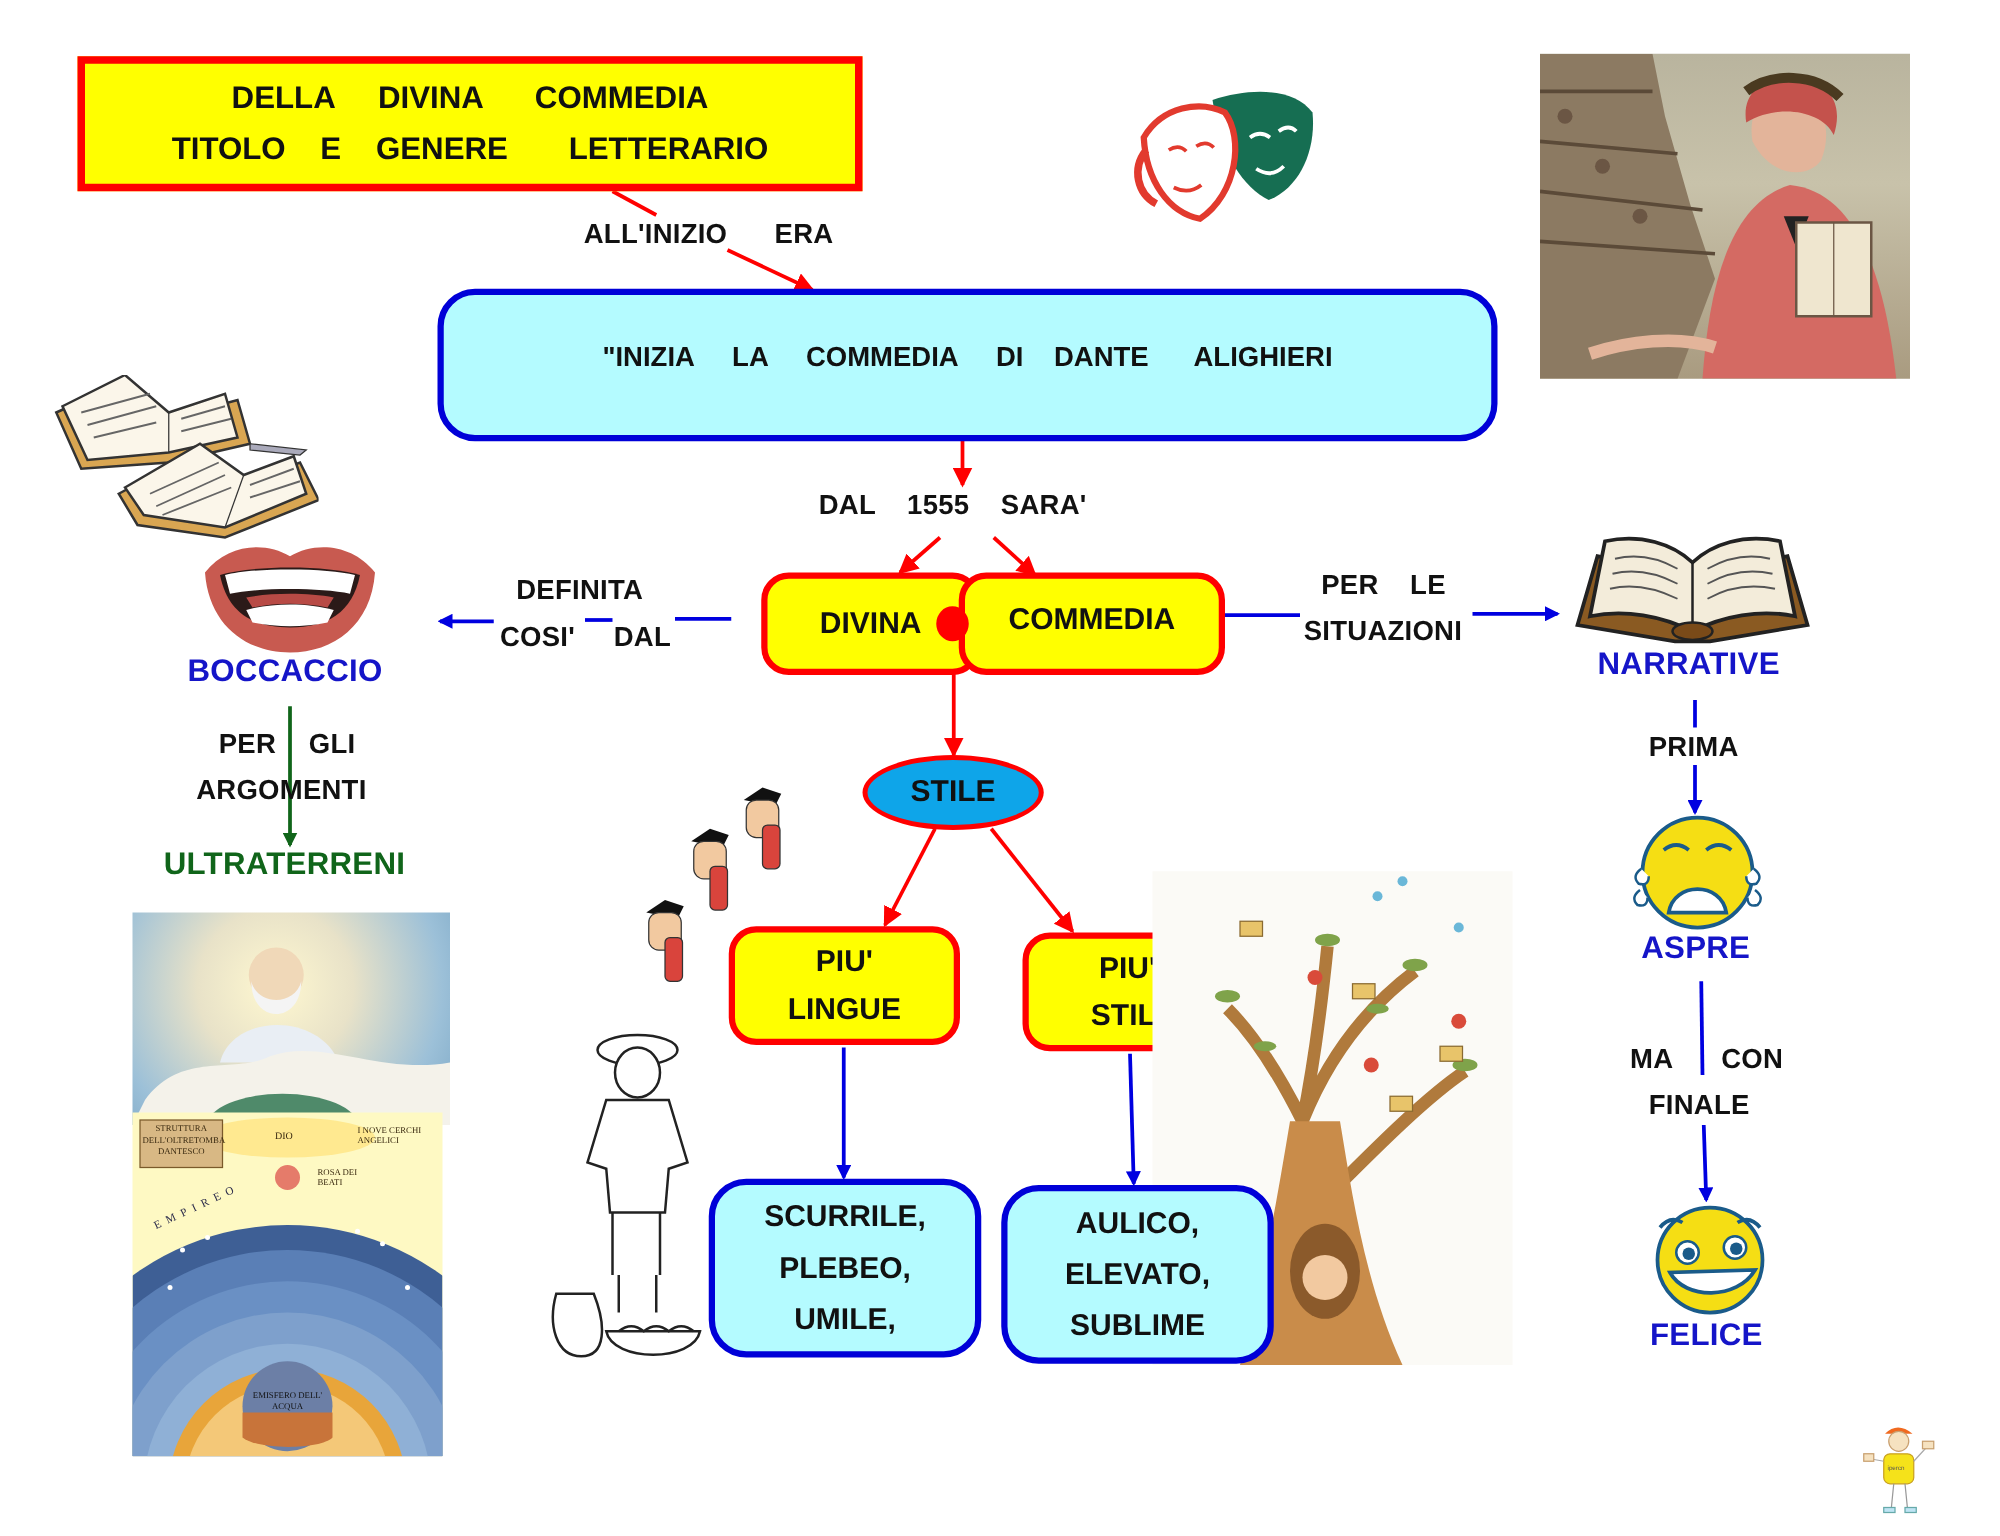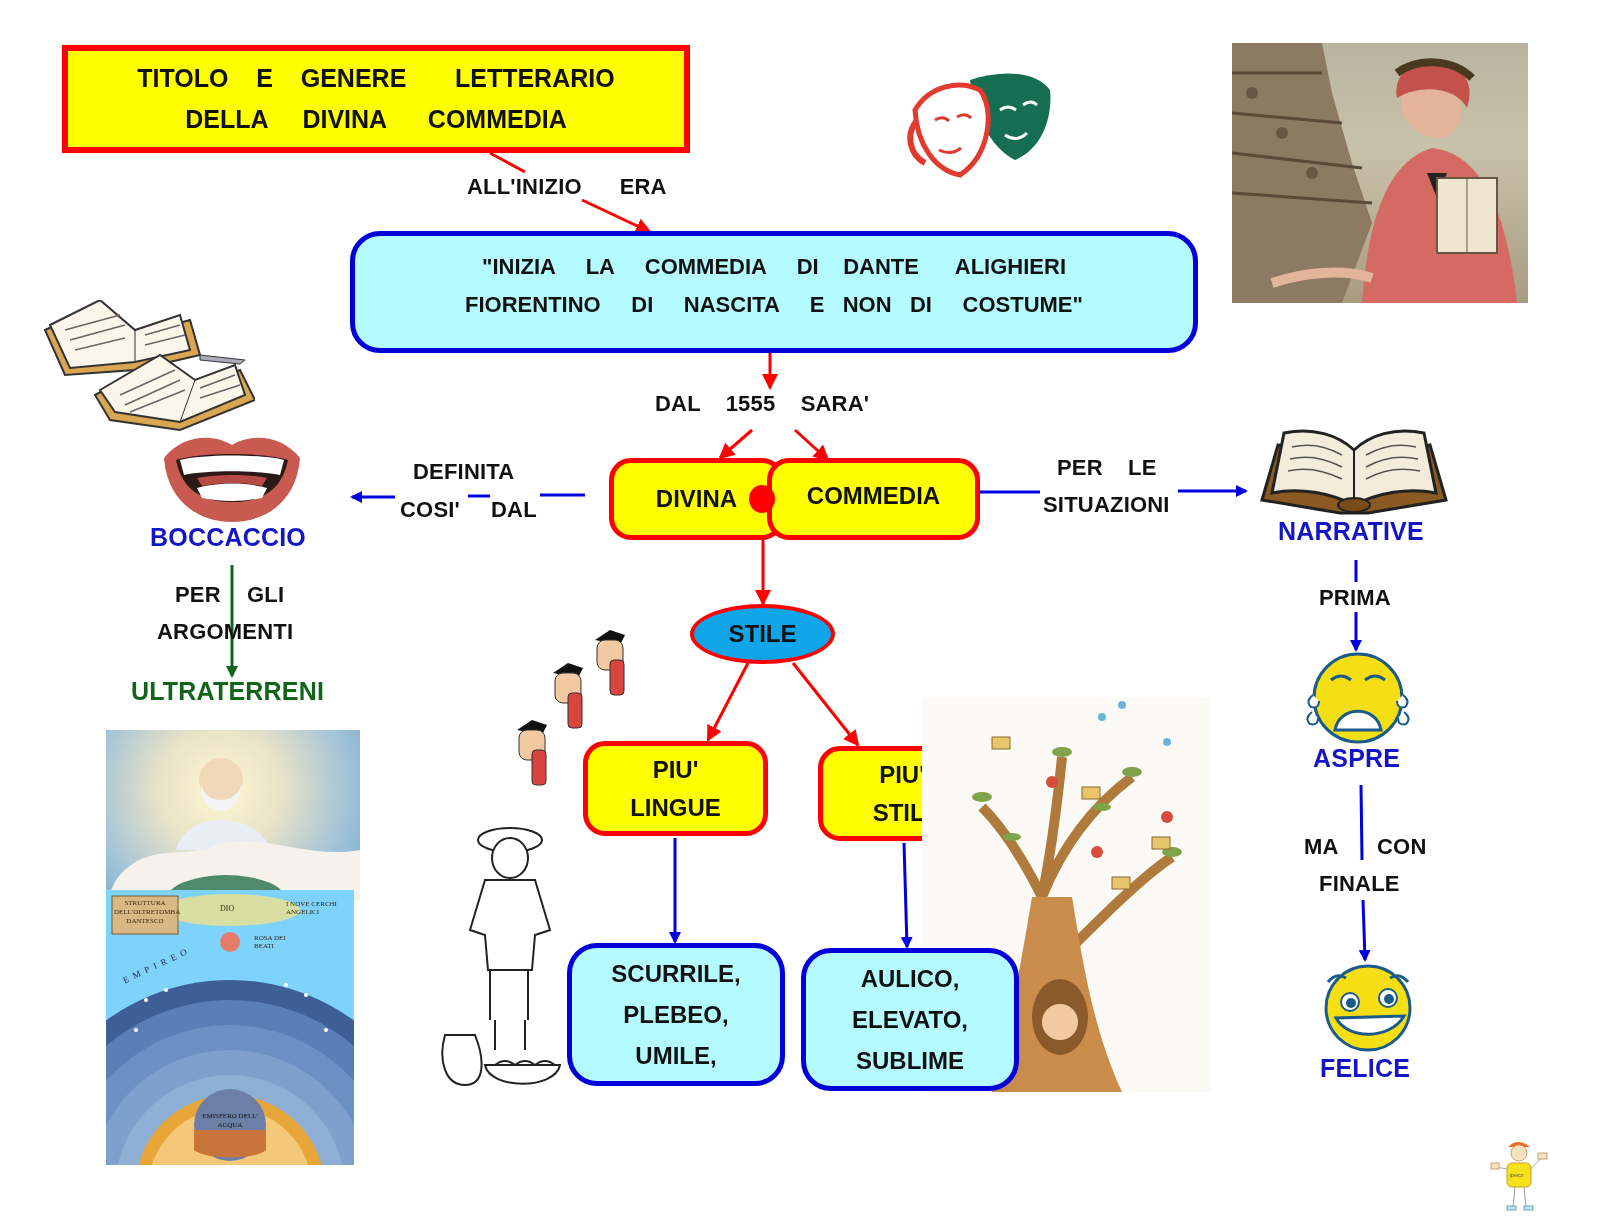--- a/index.html
+++ b/index.html
@@ -65,22 +65,22 @@
   <line x1="232" y1="565" x2="232" y2="676" stroke="#10651a" stroke-width="3" marker-end="url(#ag)"></line>
 
   <line x1="1356" y1="560" x2="1356" y2="582" stroke="#0000e0" stroke-width="3"></line>
   <line x1="1356" y1="612" x2="1356" y2="650" stroke="#0000e0" stroke-width="3" marker-end="url(#ab)"></line>
 
   <line x1="1361" y1="785" x2="1362" y2="860" stroke="#0000e0" stroke-width="3"></line>
   <line x1="1363" y1="900" x2="1365" y2="960" stroke="#0000e0" stroke-width="3" marker-end="url(#ab)"></line>
 </svg>
 
 <div class="box title-box" style="left:62px; top:45px; width:628px; height:108px; font-size:25px; line-height:41px;">
+  <div style="white-space:pre;">DELLA     DIVINA      COMMEDIA</div>
   <div style="white-space:pre;">TITOLO    E    GENERE       LETTERARIO</div>
-  <div style="white-space:pre;">DELLA     DIVINA      COMMEDIA</div>
 </div>
 
 <div class="lbl" style="left:467px; top:174px;">ALL'INIZIO      ERA</div>
 
 <div class="pic" style="left:905px; top:65px; width:150px; height:120px;">
   <svg width="150" height="120" viewBox="0 0 150 120">
     <path d="M65,15 C95,5 130,5 145,25 C148,55 135,85 110,95 C90,85 72,60 65,15 z" fill="#166e52"></path>
     <path d="M95,45 q8,-6 16,0 M118,40 q8,-6 14,0 M100,70 q12,8 22,-2" stroke="#fff" stroke-width="3" fill="none"></path>
     <path d="M10,45 C25,20 55,15 75,25 C90,45 85,90 55,110 C30,105 12,80 10,45 z" fill="#fff" stroke="#e23a2e" stroke-width="5"></path>
     <path d="M30,55 q8,-5 14,1 M52,52 q8,-5 14,1 M34,85 q12,6 22,-2" stroke="#e23a2e" stroke-width="3" fill="none"></path>
@@ -101,21 +101,20 @@
     <path d="M165,30 C185,15 220,15 240,35" stroke="#4a3a20" stroke-width="8" fill="none"></path>
     <path d="M195,130 L205,155 L215,130 z" fill="#222"></path>
     <rect x="205" y="135" width="60" height="75" fill="#efe6cf" stroke="#6b5644" stroke-width="2"></rect>
     <line x1="235" y1="135" x2="235" y2="210" stroke="#6b5644"></line>
     <path d="M40,240 C70,230 110,225 140,235" stroke="#e3b49a" stroke-width="10" fill="none"></path>
   </svg>
 </div>
 
 <div class="box cyan-blue" style="left:350px; top:231px; width:848px; height:122px; font-size:22px; line-height:38px; padding-bottom:12px;">
   <div style="white-space:pre;">"INIZIA     LA     COMMEDIA     DI    DANTE      ALIGHIERI</div>
-  <div style="white-space:pre;">FIORENTINO     DI     NASCITA     E   NON   DI     COSTUME"</div>
 </div>
 
 <div class="lbl" style="left:655px; top:391px;">DAL    1555    SARA'</div>
 
 <div class="pic" style="left:40px; top:300px; width:215px; height:135px;">
   <svg width="215" height="135" viewBox="0 0 215 135">
     <path d="M5,30 L60,5 L95,35 L150,20 L160,55 L95,70 L25,75 z" fill="#d9a652" stroke="#333" stroke-width="2"></path>
     <path d="M10,25 L60,0 L95,30 L140,15 L150,50 L95,62 L30,68 z" fill="#fbf6ea" stroke="#333" stroke-width="2"></path>
     <line x1="95" y1="30" x2="95" y2="62" stroke="#333"></line>
     <path d="M25,30 L80,15 M30,40 L85,25 M35,50 L85,38 M105,35 L140,25 M105,45 L145,35" stroke="#666" stroke-width="1.5"></path>
@@ -289,21 +288,21 @@
 <div class="pic" style="left:106px; top:730px; width:254px; height:170px; background:radial-gradient(circle at 45% 35%, #fff8d0 0%, #e8e2c8 35%, #9cc0d8 75%, #7aa6c4 100%);">
   <svg width="254" height="170" viewBox="0 0 254 170">
     <circle cx="115" cy="50" r="22" fill="#f0d8b8"></circle>
     <path d="M95,55 C95,90 135,90 135,55 C130,75 100,75 95,55 z" fill="#f4f4f4"></path>
     <path d="M70,120 C80,80 150,80 165,120 z" fill="#e9eef4"></path>
     <path d="M10,150 C40,110 80,130 110,115 C150,100 200,130 254,120 L254,170 L0,170 z" fill="#f4f2ea"></path>
     <ellipse cx="120" cy="170" rx="60" ry="25" fill="#4f8a6a"></ellipse>
   </svg>
 </div>
 
-<div class="pic" style="left:106px; top:890px; width:248px; height:275px; background:#7dd3fc;">
+<div class="pic" style="left:106px; top:890px; width:248px; height:275px; background:#fef9c3;">
   <svg width="248" height="275" viewBox="0 0 248 275">
     <circle cx="124" cy="300" r="210" fill="#3e5f95"></circle>
     <circle cx="124" cy="300" r="190" fill="#5a7fb6"></circle>
     <circle cx="124" cy="300" r="165" fill="#6a90c4"></circle>
     <circle cx="124" cy="300" r="140" fill="#7ea0cc"></circle>
     <circle cx="124" cy="300" r="115" fill="#8fb0d6"></circle>
     <circle cx="124" cy="300" r="95" fill="#e8a53a"></circle>
     <circle cx="124" cy="300" r="82" fill="#f4c878"></circle>
     <circle cx="124" cy="235" r="36" fill="#6c7fa6"></circle>
     <path d="M88,240 L160,240 L160,260 C150,270 100,270 88,260 z" fill="#c8743a"></path>

